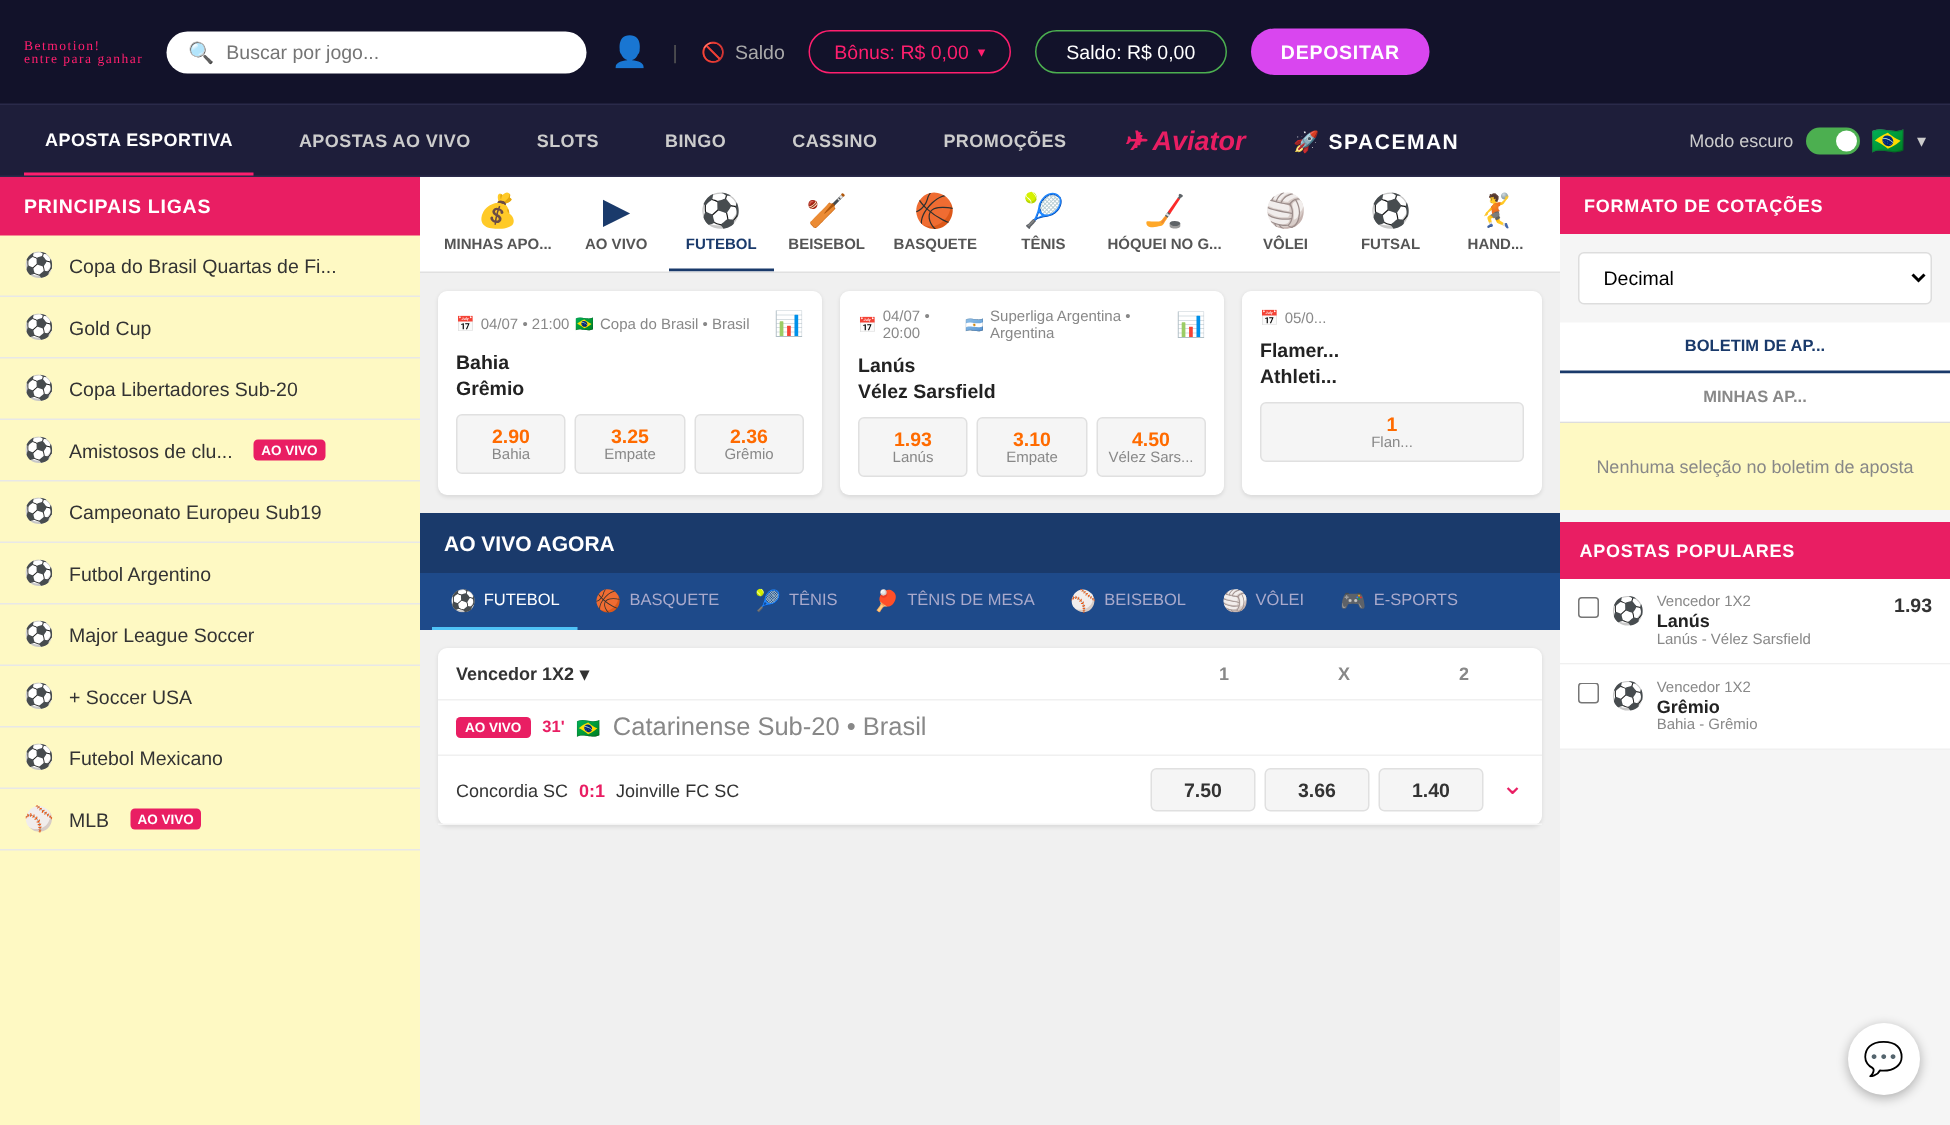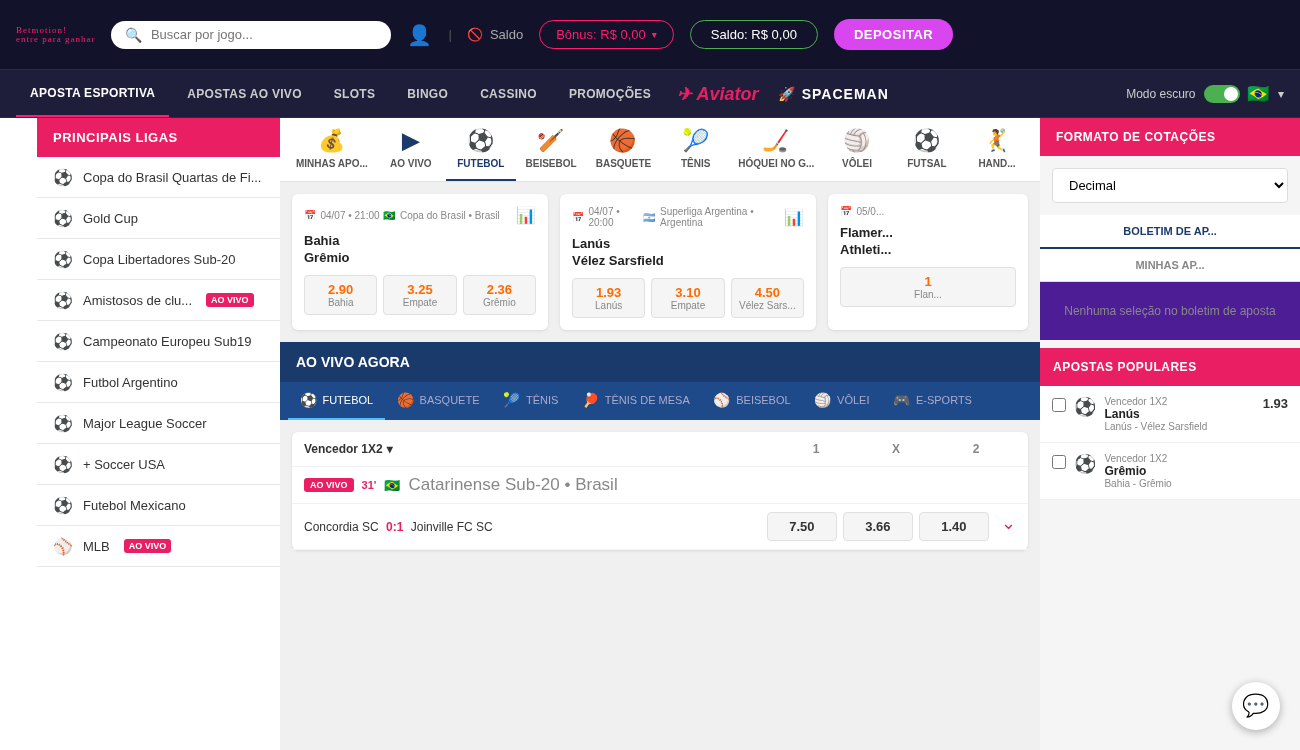--- a/index.html
+++ b/index.html
@@ -14,35 +14,35 @@
     .search-icon-svg { color: #888; font-size: 14px; }
     .user-icon, .bell-icon { font-size: 20px; color: #aaa; cursor: pointer; }
     .saldo-toggle { display: flex; align-items: center; gap: 6px; color: #aaa; font-size: 13px; }
     .divider { color: #555; }
     .bonus-btn { background: transparent; border: 1px solid #ff1f6e; color: #ff1f6e; border-radius: 20px; padding: 6px 16px; font-size: 13px; display: flex; align-items: center; gap: 6px; cursor: pointer; }
     .bonus-btn .chevron { font-size: 10px; }
     .saldo-btn { background: transparent; border: 1px solid #4caf50; color: #fff; border-radius: 20px; padding: 6px 20px; font-size: 13px; cursor: pointer; }
     .depositar-btn { background: #d946ef; color: #fff; border-radius: 20px; padding: 8px 20px; font-size: 13px; font-weight: 700; cursor: pointer; border: none; letter-spacing: 0.5px; }
 
     
-    .nav { background: #1e1e3a; height: 48px; display: flex; align-items: center; padding: 0 16px; gap: 4px; border-bottom: 1px solid #2a2a4a; }
+    .nav { background: #1e1e3a; height: 48px; display: flex; align-items: center; padding: 0 16px; gap: 16px; border-bottom: 1px solid #2a2a4a; }
     .nav-item { color: #ccc; font-size: 12px; font-weight: 600; padding: 0 14px; height: 100%; display: flex; align-items: center; cursor: pointer; letter-spacing: 0.3px; text-transform: uppercase; }
     .nav-item.active { color: #fff; border-bottom: 2px solid #ff1f6e; }
     .nav-logo-aviator { color: #e91e63; font-style: italic; font-weight: 900; font-size: 18px; margin: 0 8px; }
     .nav-logo-spaceman { color: #fff; font-weight: 900; font-size: 14px; letter-spacing: 1px; margin: 0 8px; }
     .dark-mode-toggle { margin-left: auto; display: flex; align-items: center; gap: 8px; color: #ccc; font-size: 12px; }
     .toggle-switch { width: 36px; height: 18px; background: #4caf50; border-radius: 9px; position: relative; cursor: pointer; }
     .toggle-switch::after { content: ''; position: absolute; width: 14px; height: 14px; background: white; border-radius: 50%; top: 2px; right: 2px; }
     .flag-icon { font-size: 18px; }
 
     
     .main { display: flex; height: calc(750px - 70px - 48px); }
 
     
-    .sidebar { width: 280px; background: #ffffff; color: #333; overflow-y: auto; flex-shrink: 0; padding-left: 37px; }
+    .sidebar { width: 280px; background: #fef9c3; color: #333; overflow-y: auto; flex-shrink: 0; }
     .sidebar::-webkit-scrollbar { width: 4px; }
     .sidebar::-webkit-scrollbar-thumb { background: #ccc; }
     .sidebar-title { background: #e91e63; color: #fff; font-weight: 700; font-size: 13px; padding: 12px 16px; letter-spacing: 0.5px; }
     .sidebar-item { display: flex; align-items: center; gap: 10px; padding: 10px 16px; border-bottom: 1px solid #e8e8e8; cursor: pointer; color: #333; font-size: 13px; }
     .sidebar-item .sport-icon { width: 20px; height: 20px; color: #888; display: flex; align-items: center; justify-content: center; font-size: 16px; }
     .sidebar-item .live-badge { background: #e91e63; color: #fff; font-size: 9px; font-weight: 700; padding: 2px 5px; border-radius: 3px; margin-left: 4px; }
 
     
     .center { flex: 1; background: #f0f0f0; overflow-y: auto; }
     .center::-webkit-scrollbar { width: 4px; }
@@ -92,21 +92,21 @@
     .chevron-down-live { color: #e91e63; font-size: 18px; cursor: pointer; margin-left: 6px; }
 
     
     .right-panel { width: 260px; background: #f5f5f5; flex-shrink: 0; overflow-y: auto; }
     .right-panel::-webkit-scrollbar { width: 4px; }
     .panel-title { background: #e91e63; color: #fff; font-weight: 700; font-size: 12px; padding: 12px 16px; letter-spacing: 0.5px; }
     .format-select { width: calc(100% - 24px); margin: 12px; padding: 8px 12px; border: 1px solid #ddd; border-radius: 4px; font-size: 13px; background: #fff; cursor: pointer; appearance: auto; }
     .boletim-tabs { display: flex; border-bottom: 1px solid #ddd; flex-direction: column; }
     .boletim-tab { flex: 1; padding: 10px 8px; text-align: center; font-size: 11px; font-weight: 700; color: #888; cursor: pointer; background: #fff; }
     .boletim-tab.active { color: #1a3a6b; border-bottom: 2px solid #1a3a6b; }
-    .boletim-empty { padding: 20px 16px; font-size: 12px; color: #888; text-align: center; line-height: 1.5; background: #4c1d95; }
+    .boletim-empty { padding: 20px 16px; font-size: 12px; color: #888; text-align: center; line-height: 1.5; background: #fef9c3; }
     .apostas-pop-title { background: #e91e63; color: #fff; font-weight: 700; font-size: 12px; padding: 12px 13px; letter-spacing: 0.5px; margin-top: 8px; }
     .aposta-item { background: #fff; padding: 10px 12px; border-bottom: 1px solid #f0f0f0; display: flex; align-items: flex-start; gap: 8px; }
     .aposta-checkbox { width: 14px; height: 14px; border: 1px solid #ddd; border-radius: 2px; flex-shrink: 0; margin-top: 2px; cursor: pointer; }
     .aposta-icon { font-size: 18px; color: #888; flex-shrink: 0; }
     .aposta-info { flex: 1; }
     .aposta-type { font-size: 10px; color: #888; }
     .aposta-team { font-size: 12px; font-weight: 700; color: #222; }
     .aposta-match { font-size: 10px; color: #888; }
     .aposta-odd { font-size: 13px; font-weight: 700; color: #333; margin-left: auto; }
 

